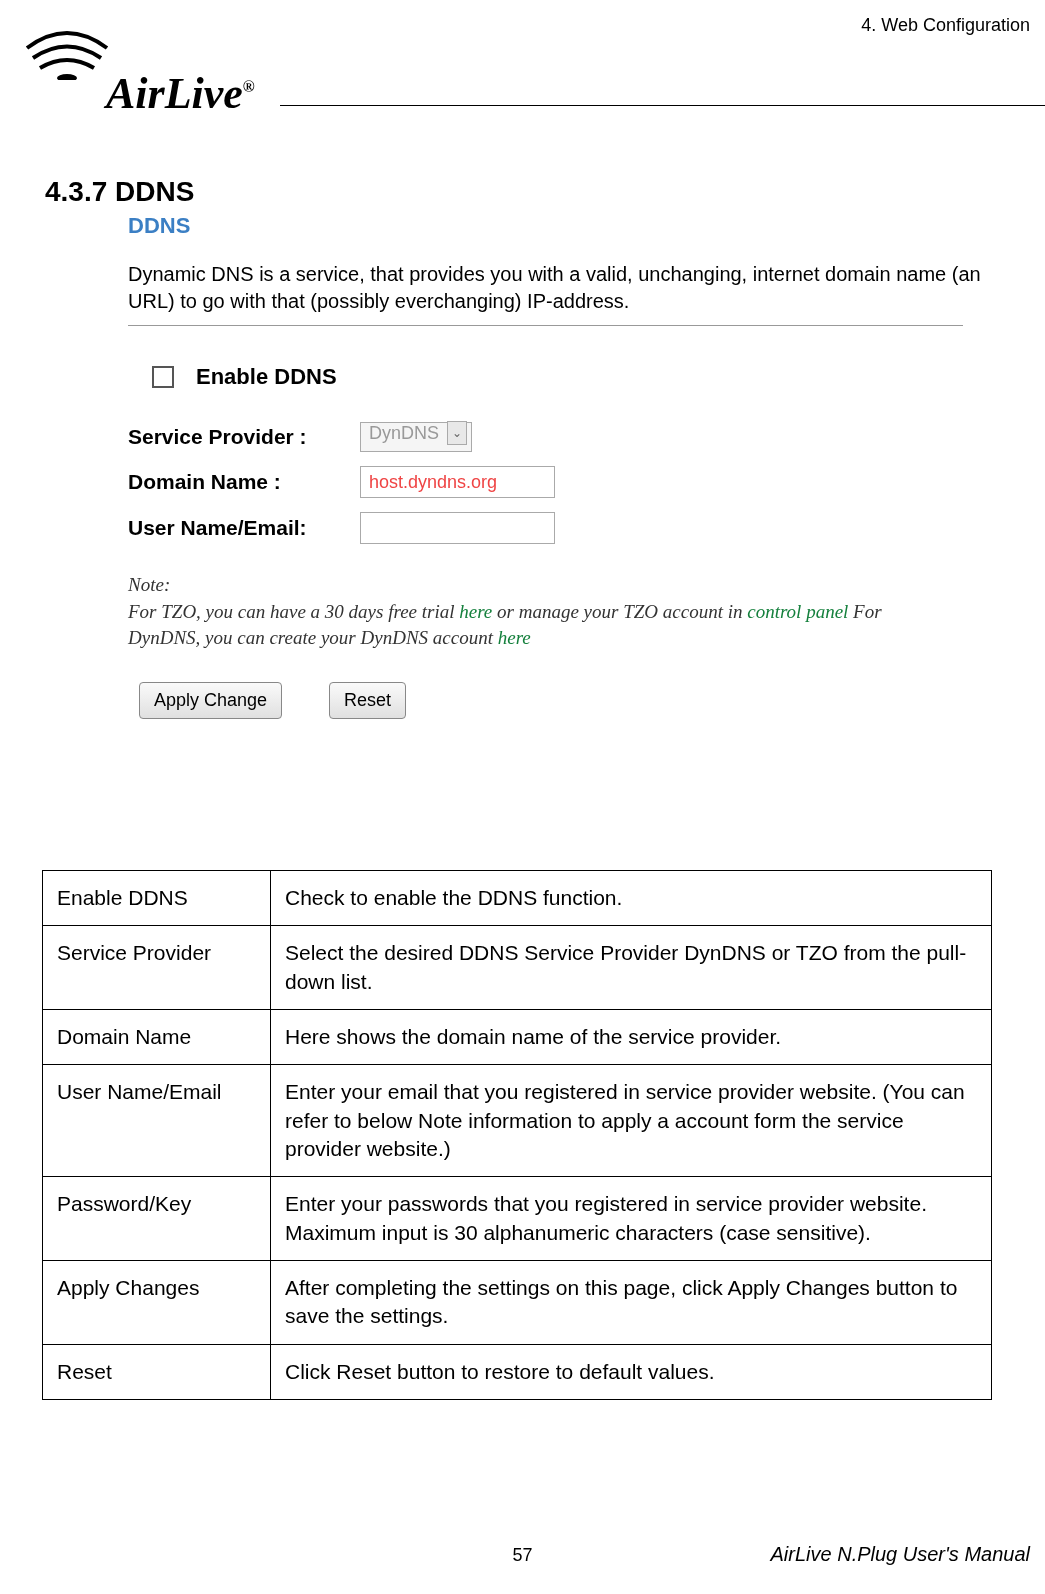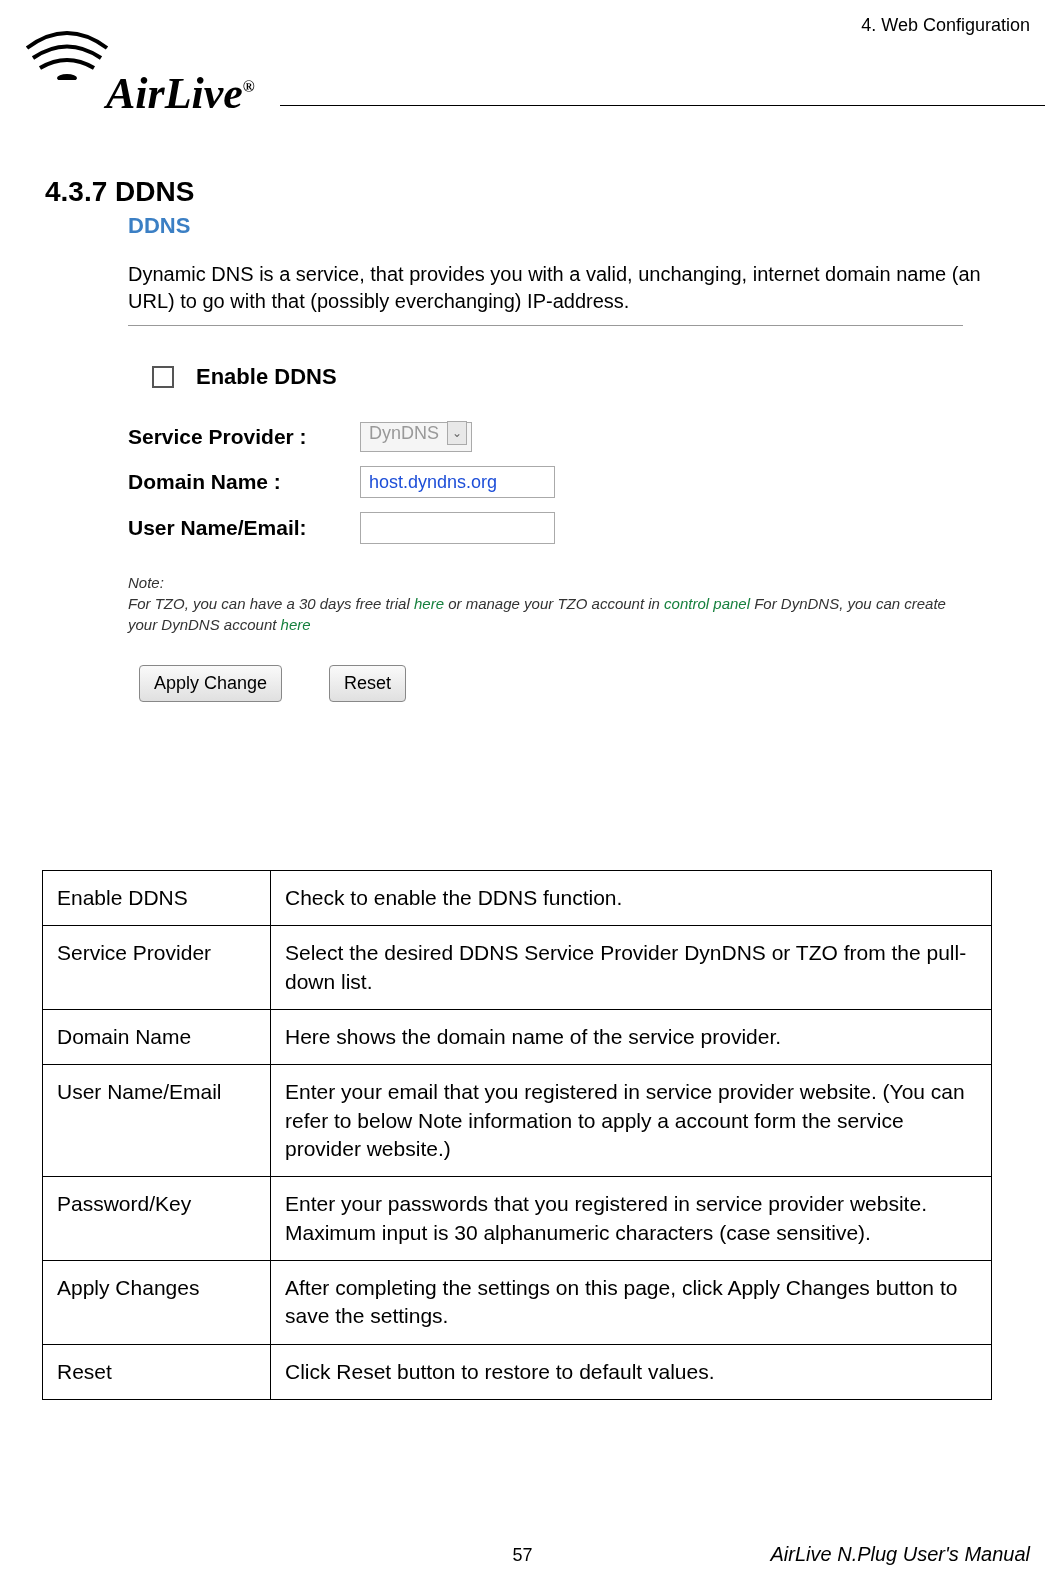--- a/index.html
+++ b/index.html
@@ -133,33 +133,34 @@
       justify-content: center;
       font-size: 12px;
       color: #666;
     }
     .text-input {
       border: 1px solid #aaa;
       background: #fff;
       height: 32px;
       width: 195px;
       padding: 0 8px;
-      color: #1d4ed8;
+      color: #ef4444;
       font-size: 18px;
       display: flex;
       align-items: center;
     }
     .note-section {
-      font-size: 15px;
+      font-size: 19px;
       font-style: italic;
       color: #333;
       line-height: 1.4;
       margin-top: 28px;
       margin-bottom: 30px;
       width: 830px;
+      font-family: Liberation Serif, serif;
     }
     .note-link {
       color: #15803d;
     }
     .button-row {
       display: flex;
       gap: 36px;
     }
     .btn {
       border: 1px solid #888;

